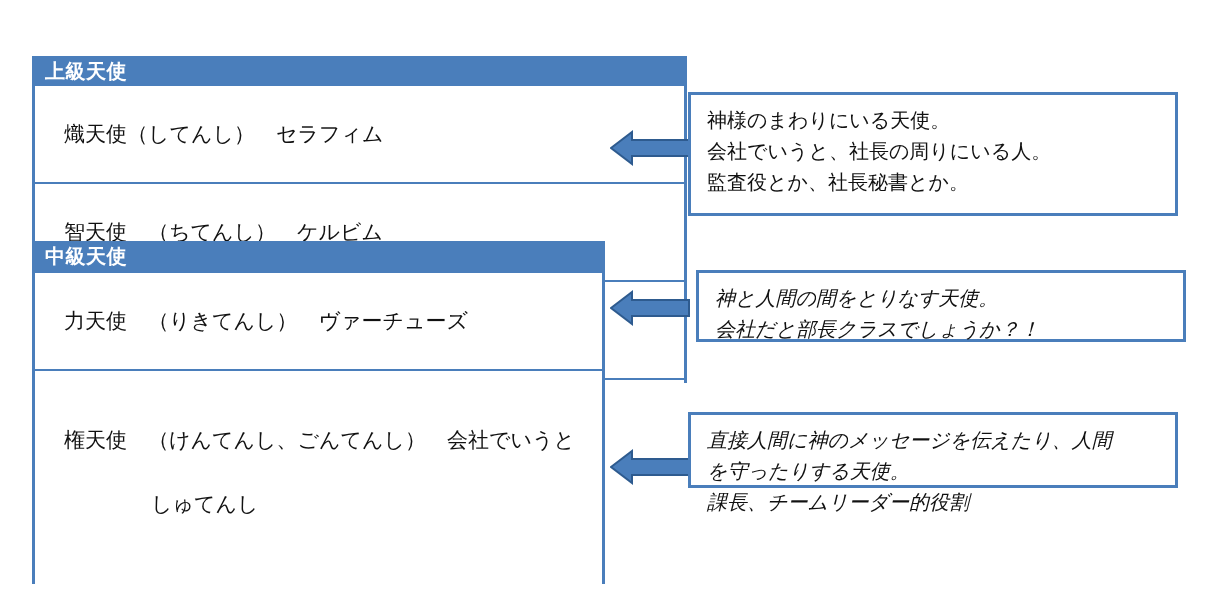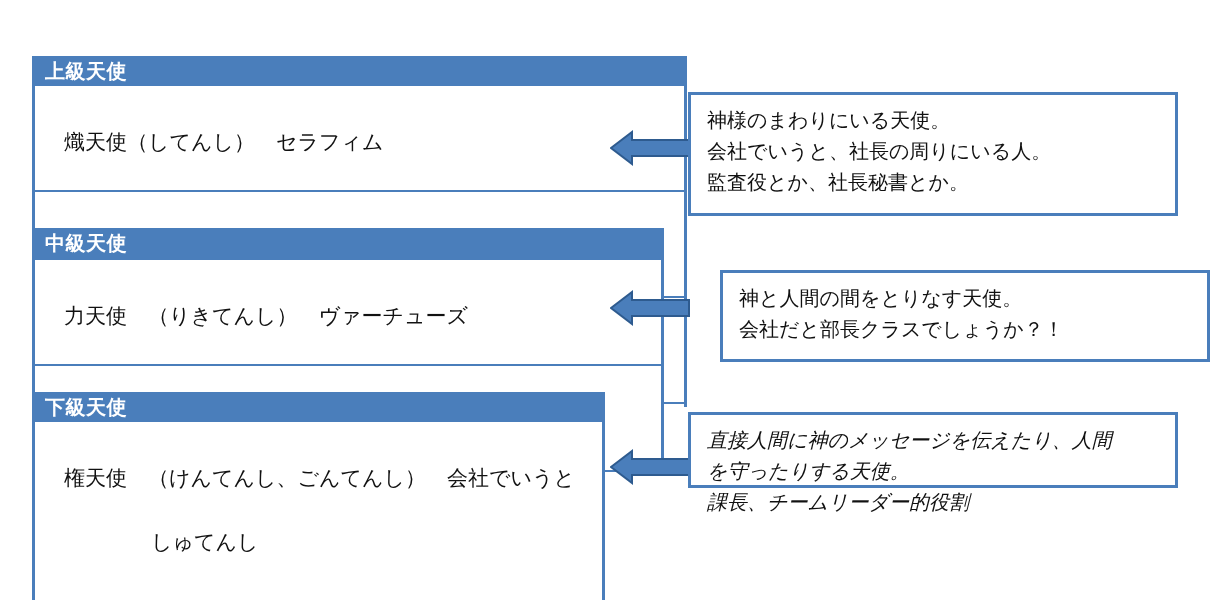--- a/index.html
+++ b/index.html
@@ -34,21 +34,21 @@
     padding: 0 0 0 10px;
     letter-spacing: 0.5px;
     box-sizing: border-box;
     white-space: nowrap;
   }
   .rank-row {
     border-top: 2px solid #4a7ebb;
     box-sizing: border-box;
     font-size: 21px;
     line-height: 32px;
-    padding: 8px 0 0 8px;
+    padding: 0 0 0 8px;
     white-space: pre;
     color: #111111;
     background: #ffffff;
   }
   .rank-row:first-of-type {
     border-top: none;
   }
   .rank-row.first-after-header {
     border-top: none;
   }
@@ -59,40 +59,40 @@
     line-height: 0;
   }
   .rank-row .wrap2 {
     display: block;
     padding-left: 108px;
     white-space: pre;
   }
 
   
   #table-upper  { left: 32px;  top: 56px;  width: 655px; }
-  #table-middle { left: 32px;  top: 228px; width: 632px; font-family: Liberation Serif, serif; }
+  #table-middle { left: 32px;  top: 241px; width: 573px; font-family: Liberation Serif, serif; }
   #table-lower  { left: 32px;  top: 392px; width: 573px; }
 
   
   .callout {
     position: absolute;
     box-sizing: border-box;
     border: 3px solid #4a7ebb;
     background: #ffffff;
     padding: 10px 12px 10px 16px;
   }
   .callout p {
     margin: 0;
     font-size: 20px;
     line-height: 31px;
     white-space: pre-wrap;
     color: #111111;
   }
   #callout-upper  { left: 688px; top: 92px;  width: 490px; height: 124px; }
-  #callout-middle { left: 720px; top: 270px; width: 490px; height: 92px; }
+  #callout-middle { left: 696px; top: 270px; width: 490px; height: 72px; font-style: italic; }
   #callout-lower  { left: 688px; top: 412px; width: 490px; height: 76px; font-style: italic; }
 
   
   .arrow {
     position: absolute;
     width: 80px;
     height: 36px;
   }
   #arrow-upper  { left: 610px; top: 130px; }
   #arrow-middle { left: 610px; top: 290px; }
@@ -121,21 +121,20 @@
   <div class="rank-row">
     <span>力天使　（りきてんし）　ヴァーチューズ</span>
   </div>
   <div class="rank-row">
     <span>能天使　（のうてんし）　パワーズ</span>
   </div>
   <div class="rank-bottom"></div>
 </div>
 
 <div class="rank-table" id="table-lower">
-  <div class="rank-header">下級天使</div>
   <div class="rank-row first-after-header">
     <span>権天使　（けんてんし、ごんてんし）　会社でいうと</span>
     <span class="wrap2">しゅてんし</span>
   </div>
 
 </div>
 
 <div class="arrow" id="arrow-upper">
   <svg viewBox="0 0 80 36" preserveAspectRatio="none" aria-hidden="true">
     <polygon points="1,18 22,2 22,10 79,10 79,26 22,26 22,34" fill="#4a7ebb" stroke="#2e5b8f" stroke-width="2" stroke-linejoin="miter"></polygon>

